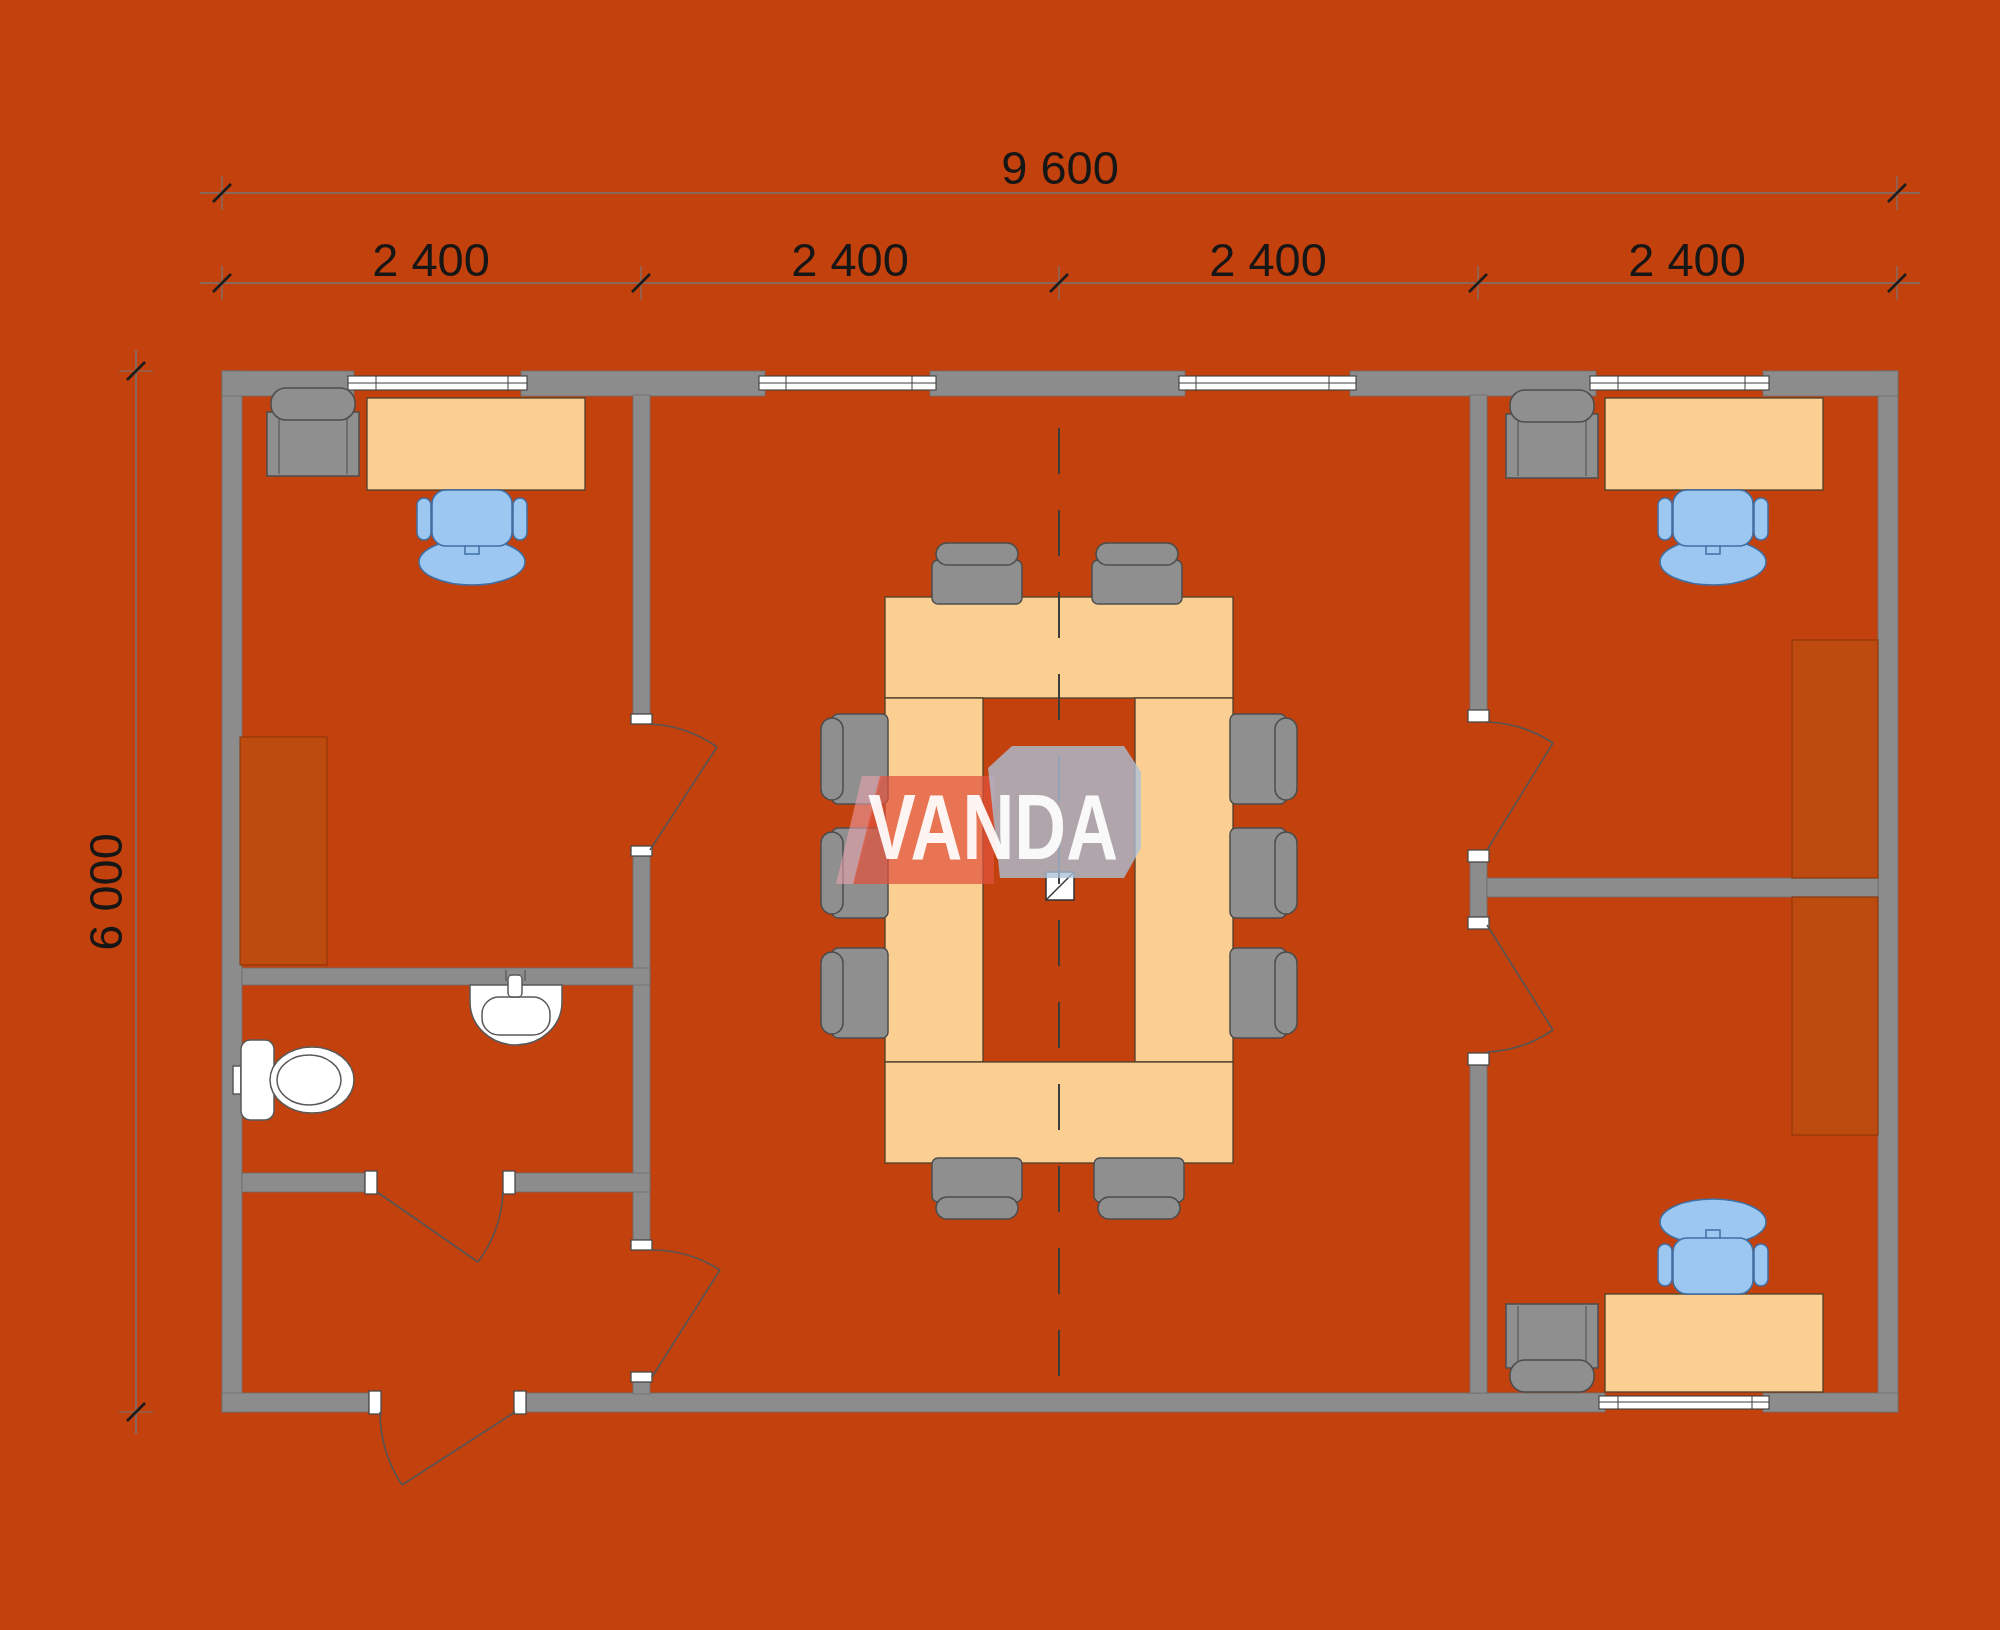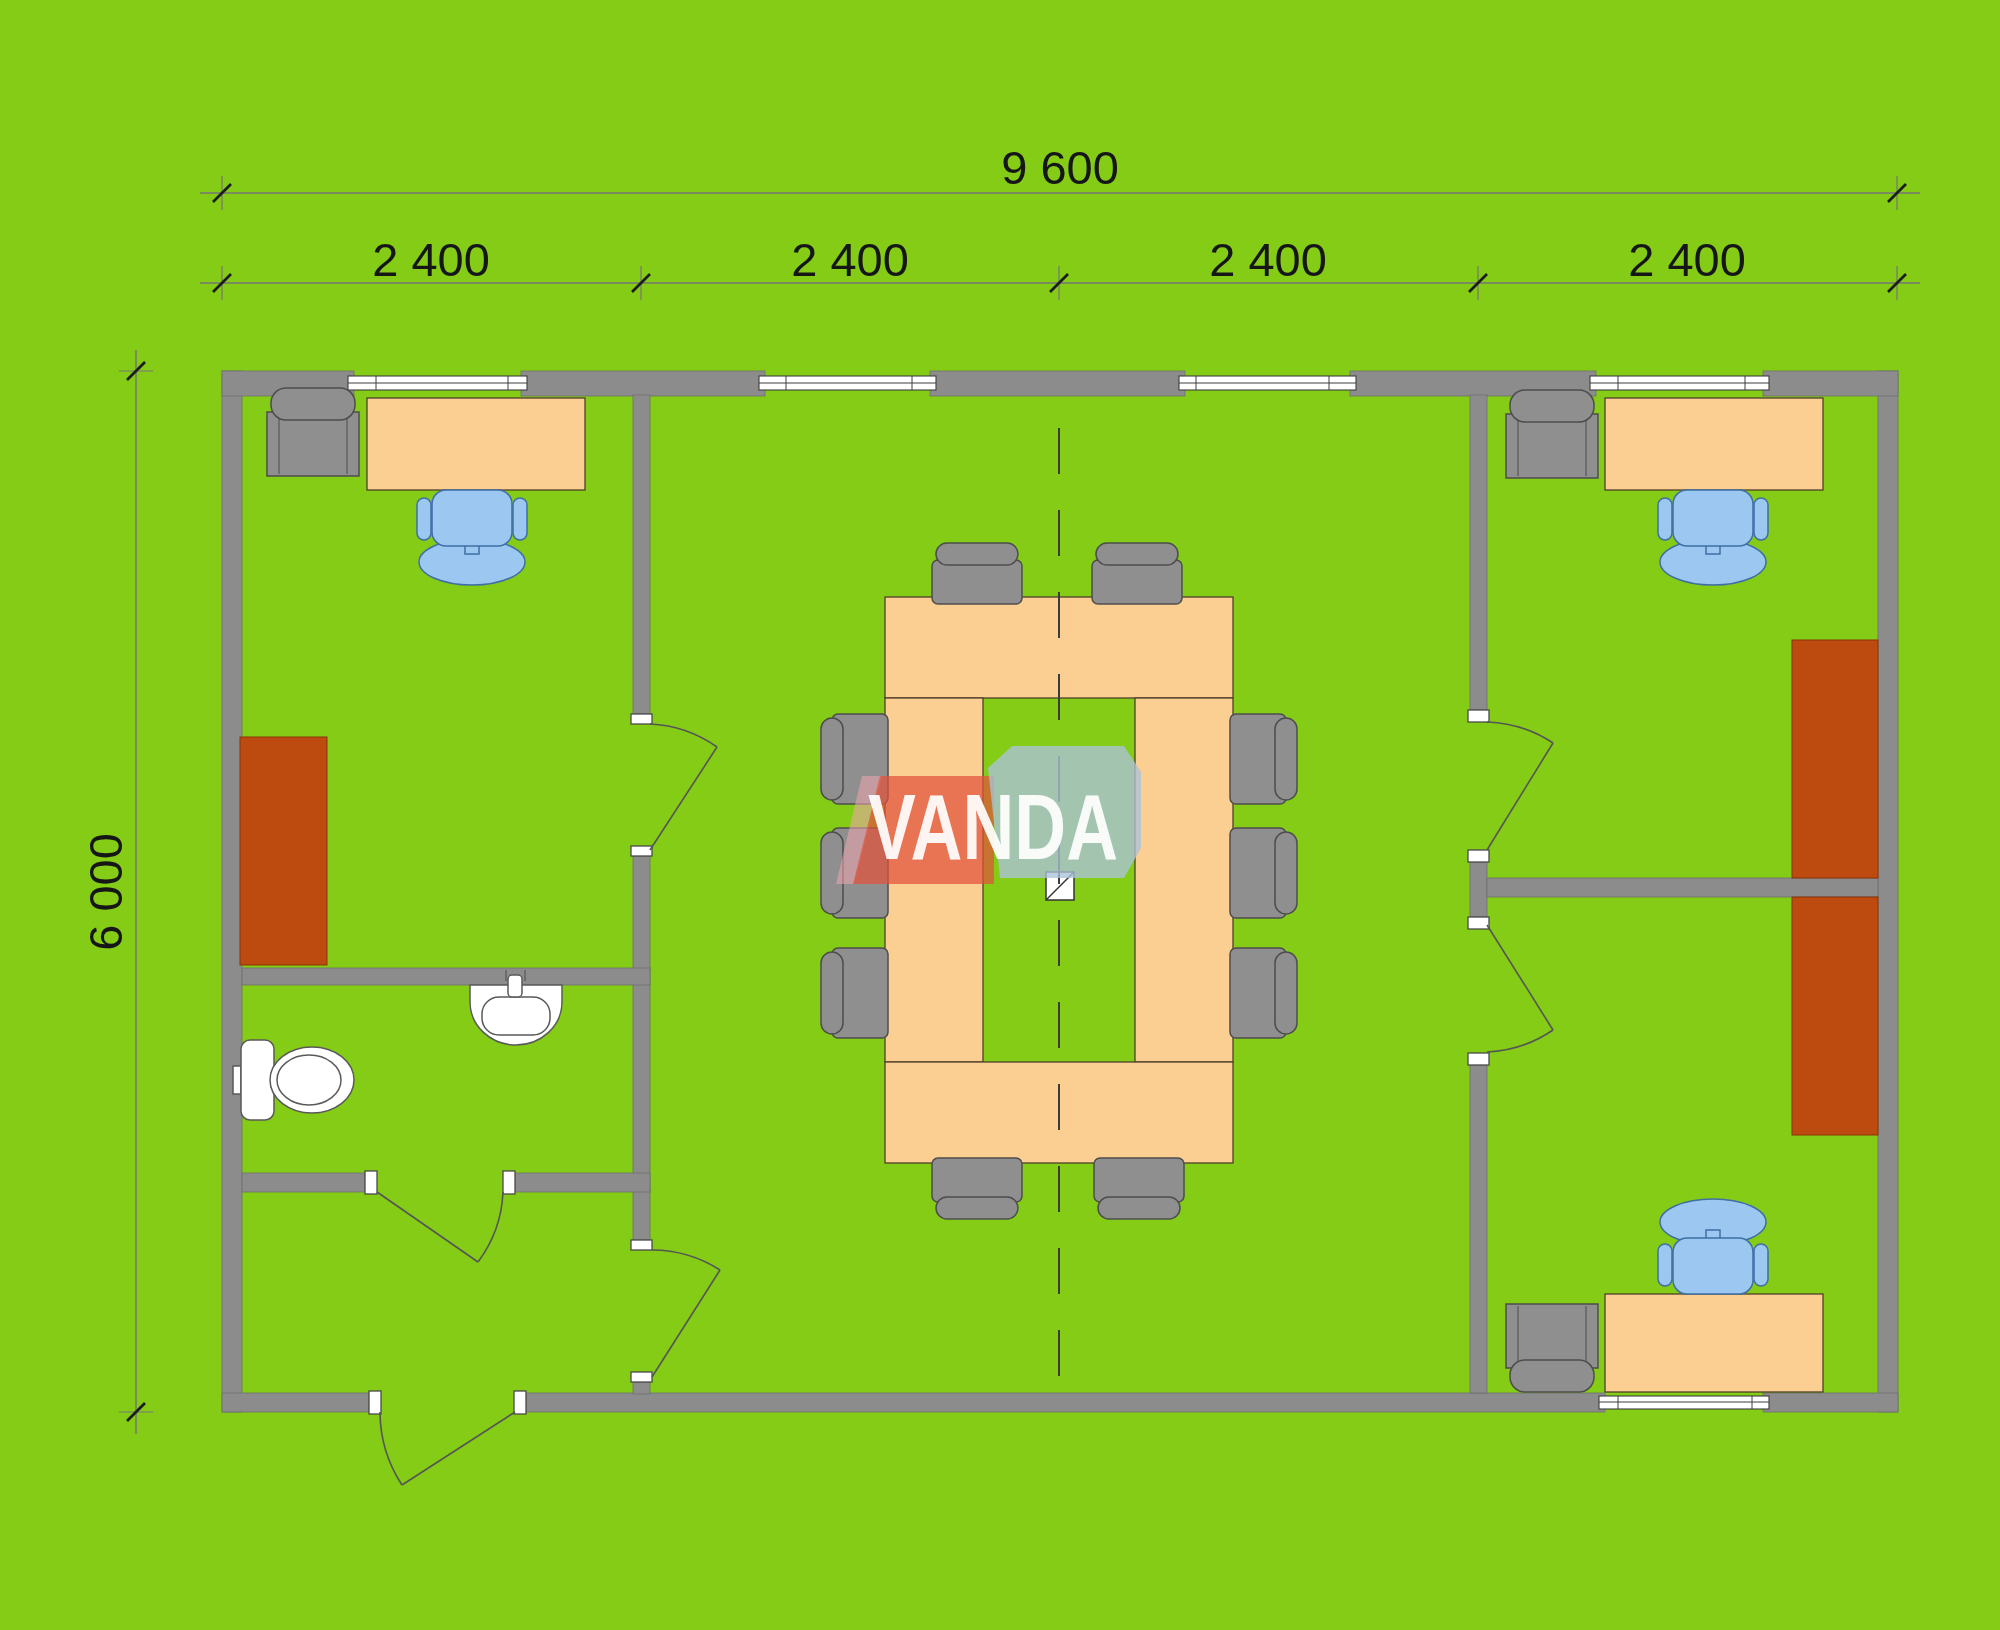--- a/index.html
+++ b/index.html
@@ -9,21 +9,21 @@
     --chair_gray:#8f8f8f;
     --chair_blue:#9bc7f1;
     --logo_red:rgba(224,82,58,0.72);
     --logo_blue:rgba(172,193,218,0.78);
     --logo_pink:rgba(243,166,178,0.55);
     --linecol:#555555;
     --dimcol:#767676;
     --textcol:#161616;
   }
   html,body{margin:0;padding:0;background:#ffffff;}
-  .page{position:relative;width:2000px;height:1630px;background:#84cc16;overflow:hidden;}
+  .page{position:relative;width:2000px;height:1630px;background:#c2410c;overflow:hidden;}
   svg{display:block;}
   .wall{fill:var(--wall);stroke:#6f6f6f;stroke-width:0.8;}
   .jamb{fill:#ffffff;stroke:#4a4a4a;stroke-width:1.3;}
   .door{fill:none;stroke:var(--linecol);stroke-width:1.6;}
   .winframe{fill:#ffffff;stroke:#3e3e3e;stroke-width:1.1;}
   .winline{stroke:#3e3e3e;stroke-width:1;}
   .wood{fill:var(--wood);stroke:#50402a;stroke-width:1.3;}
   .cabinet{fill:var(--cabinet);stroke:#8a3409;stroke-width:1;}
   .cgray{fill:var(--chair_gray);stroke:#4d4d4d;stroke-width:1.5;}
   .cblue{fill:var(--chair_blue);stroke:#3f6fa5;stroke-width:1.5;}

